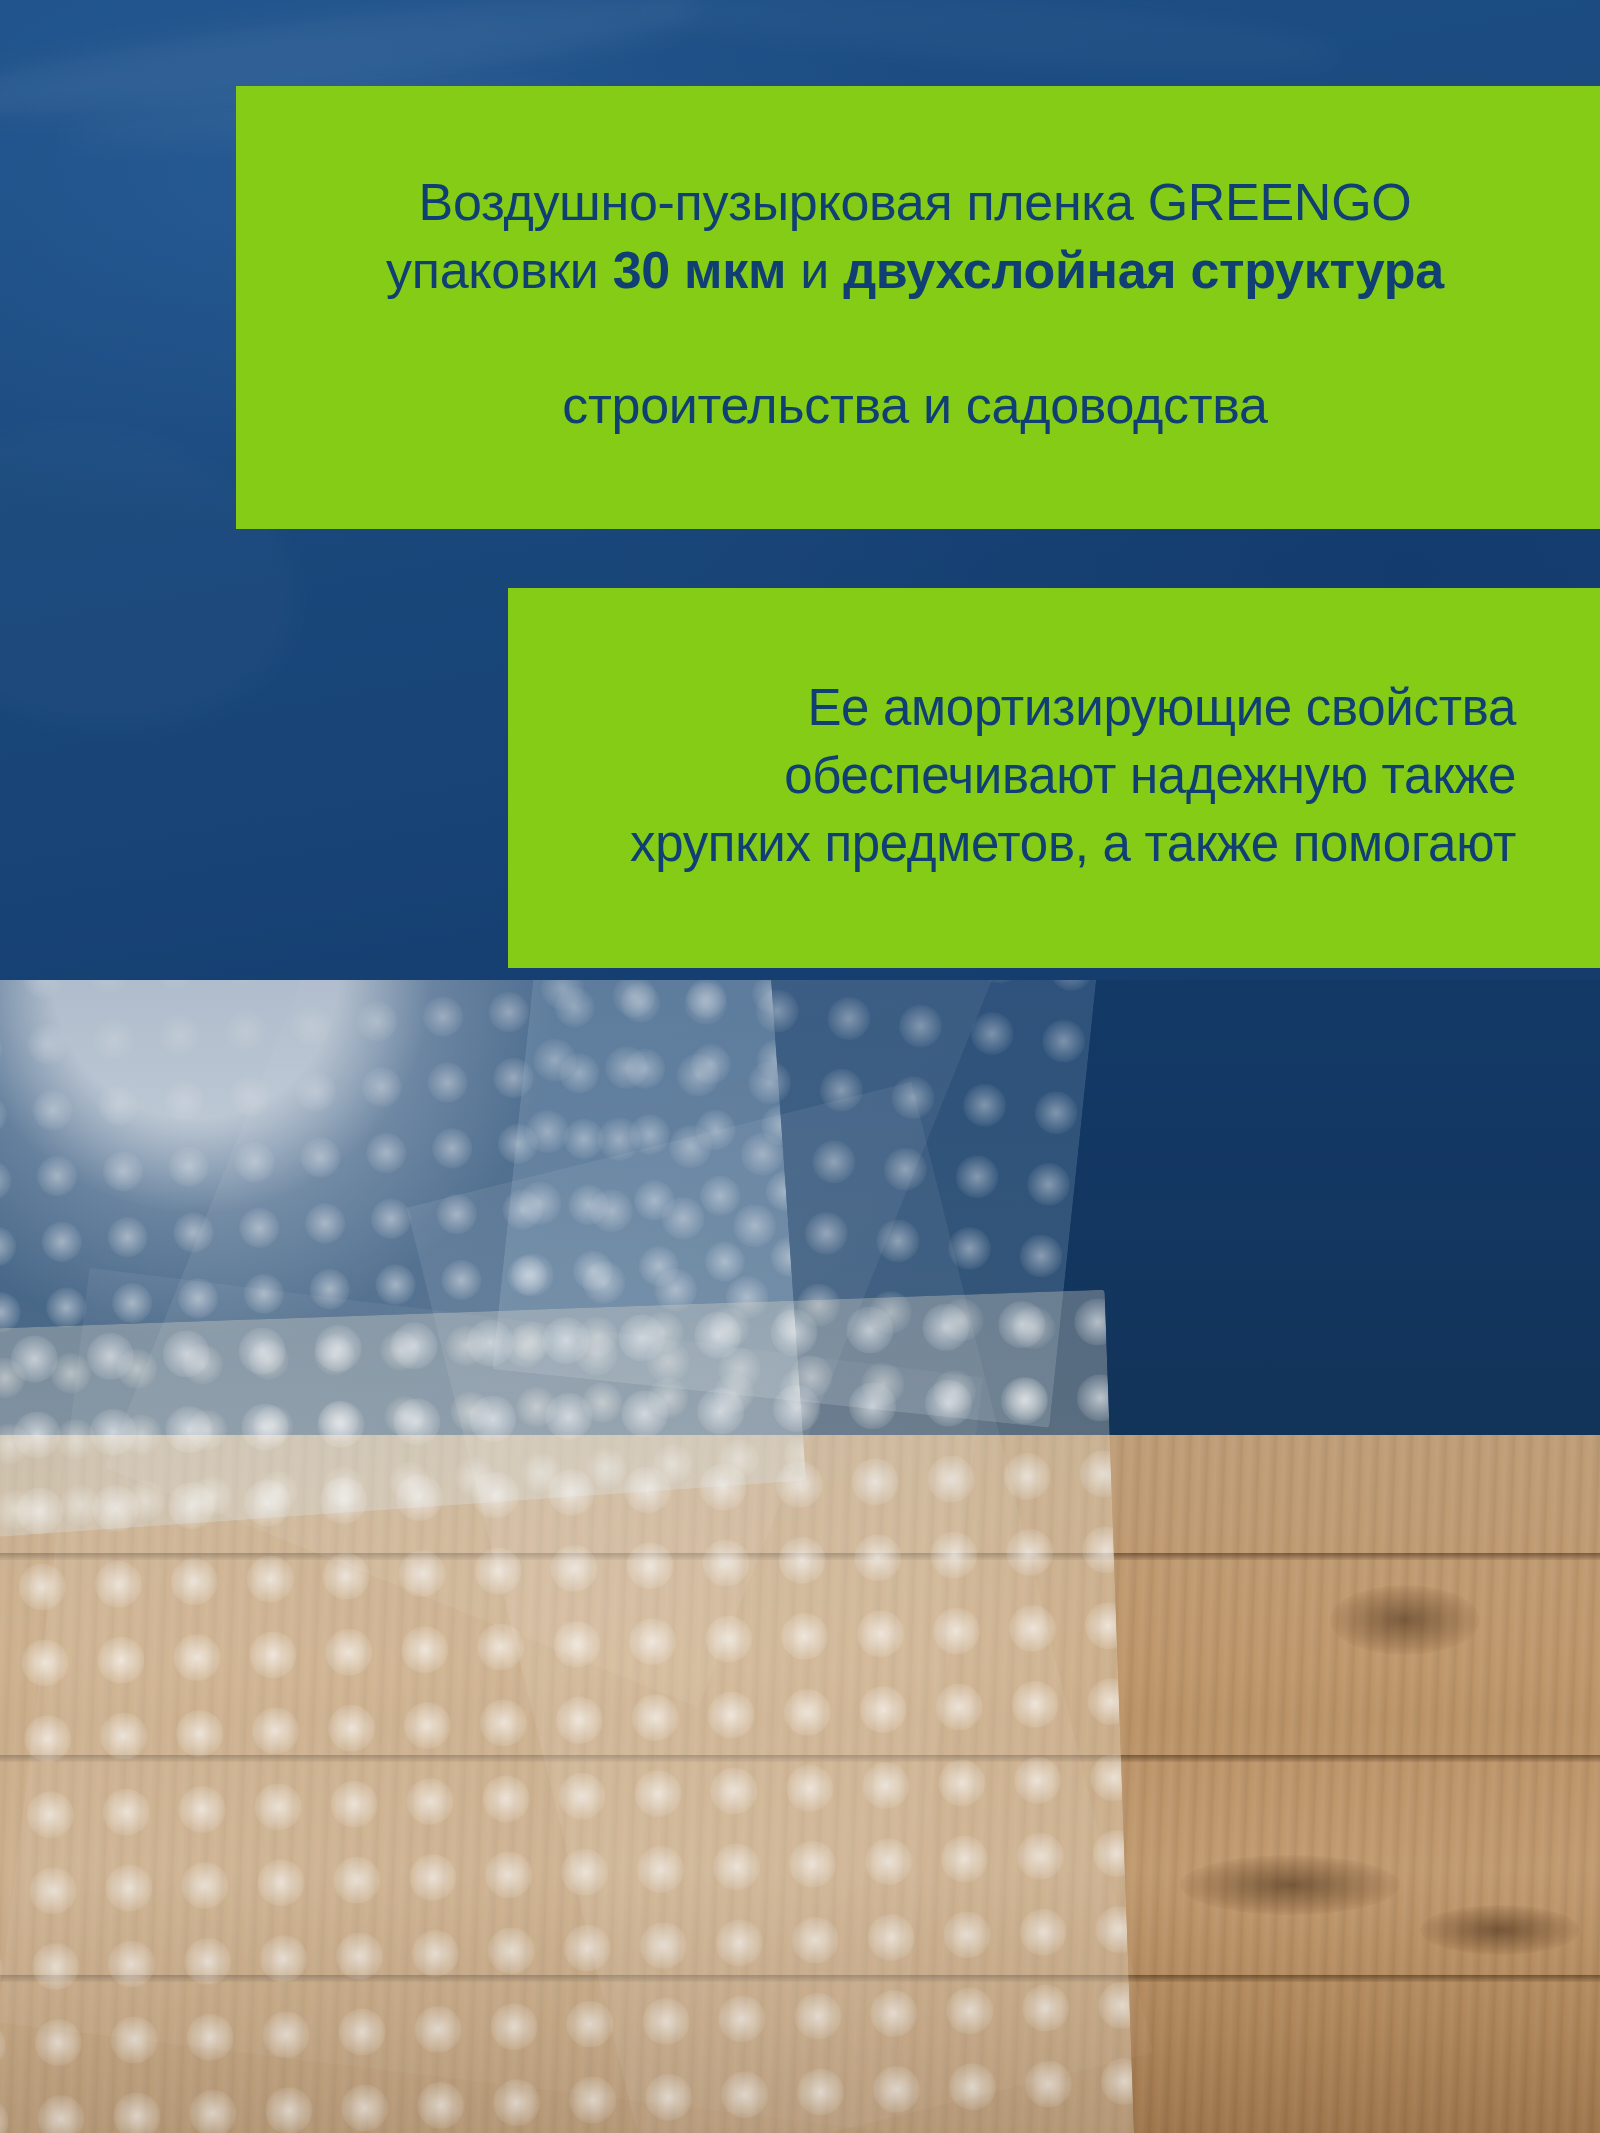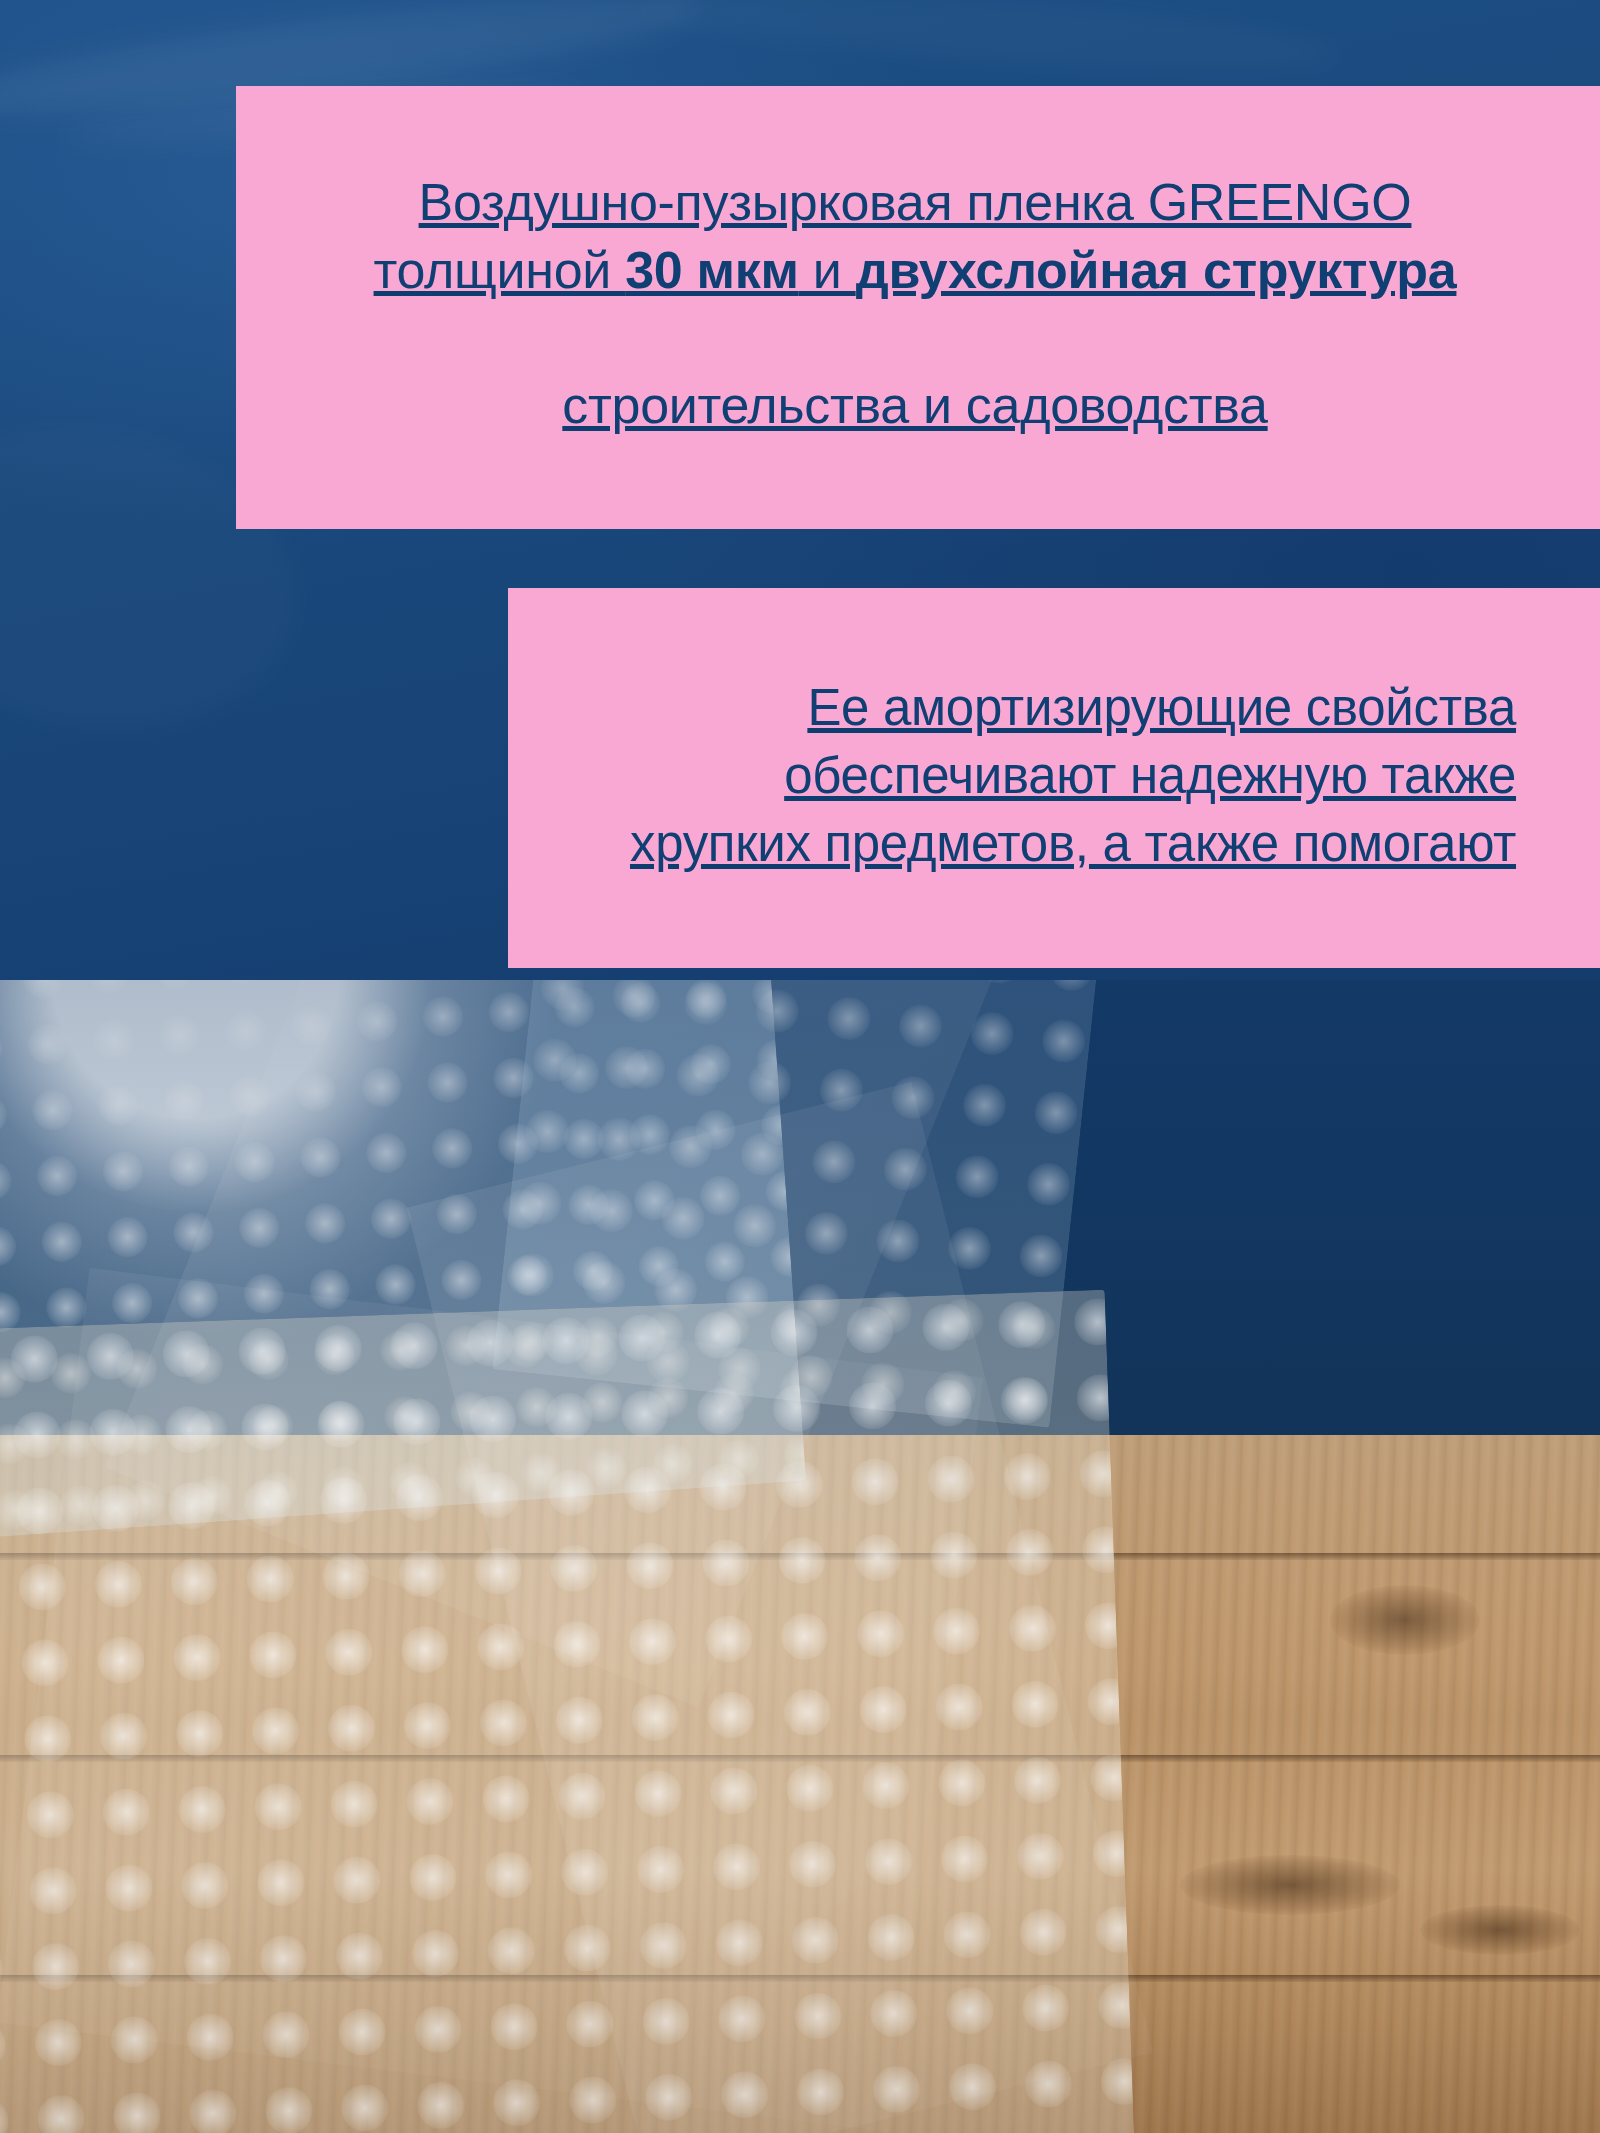--- a/index.html
+++ b/index.html
@@ -139,27 +139,26 @@
   .haze {
     position: absolute;
     left: 0; top: 0; width: 1600px; height: 1153px;
     background: linear-gradient(180deg, rgba(18,54,96,0.25) 0%, rgba(18,54,96,0.05) 38%, rgba(255,255,255,0.04) 60%, rgba(0,0,0,0.06) 100%);
     pointer-events: none;
   }
 
   
   .card {
     position: absolute;
-    background: #f9a8d4;
+    background: #84cc16;
     color: #0e3d70;
     box-sizing: border-box;
     display: flex;
     align-items: center;
     justify-content: center;
-    text-decoration: underline;
   }
   .card-top {
     left: 236px; top: 86px;
     width: 1364px; height: 443px;
     padding: 30px 52px 36px 46px;
   }
   .card-bottom {
     left: 508px; top: 588px;
     width: 1092px; height: 380px;
     padding: 30px 48px 34px 40px;
@@ -217,21 +216,21 @@
     <div class="film film-a"></div>
     <div class="film film-b"></div>
     <div class="film film-c"></div>
 
     <div class="haze"></div>
   </div>
 
   <div class="card card-top">
     <div class="card-text">
       <span>Воздушно-пузырковая пленка GREENGO</span><br>
-      <span>толщиной </span><b>30 мкм</b><span> и </span><b>двухслойная структура</b><br>
+      <span>упаковки </span><b>30 мкм</b><span> и </span><b>двухслойная структура</b><br>
       <br>
       <span>строительства и садоводства</span>
     </div>
   </div>
 
   <div class="card card-bottom">
     <div class="card-text">
       <span>Ее амортизирующие свойства</span><br>
       <span>обеспечивают надежную также</span><br>
       <span>хрупких предметов, а также помогают</span><br>

